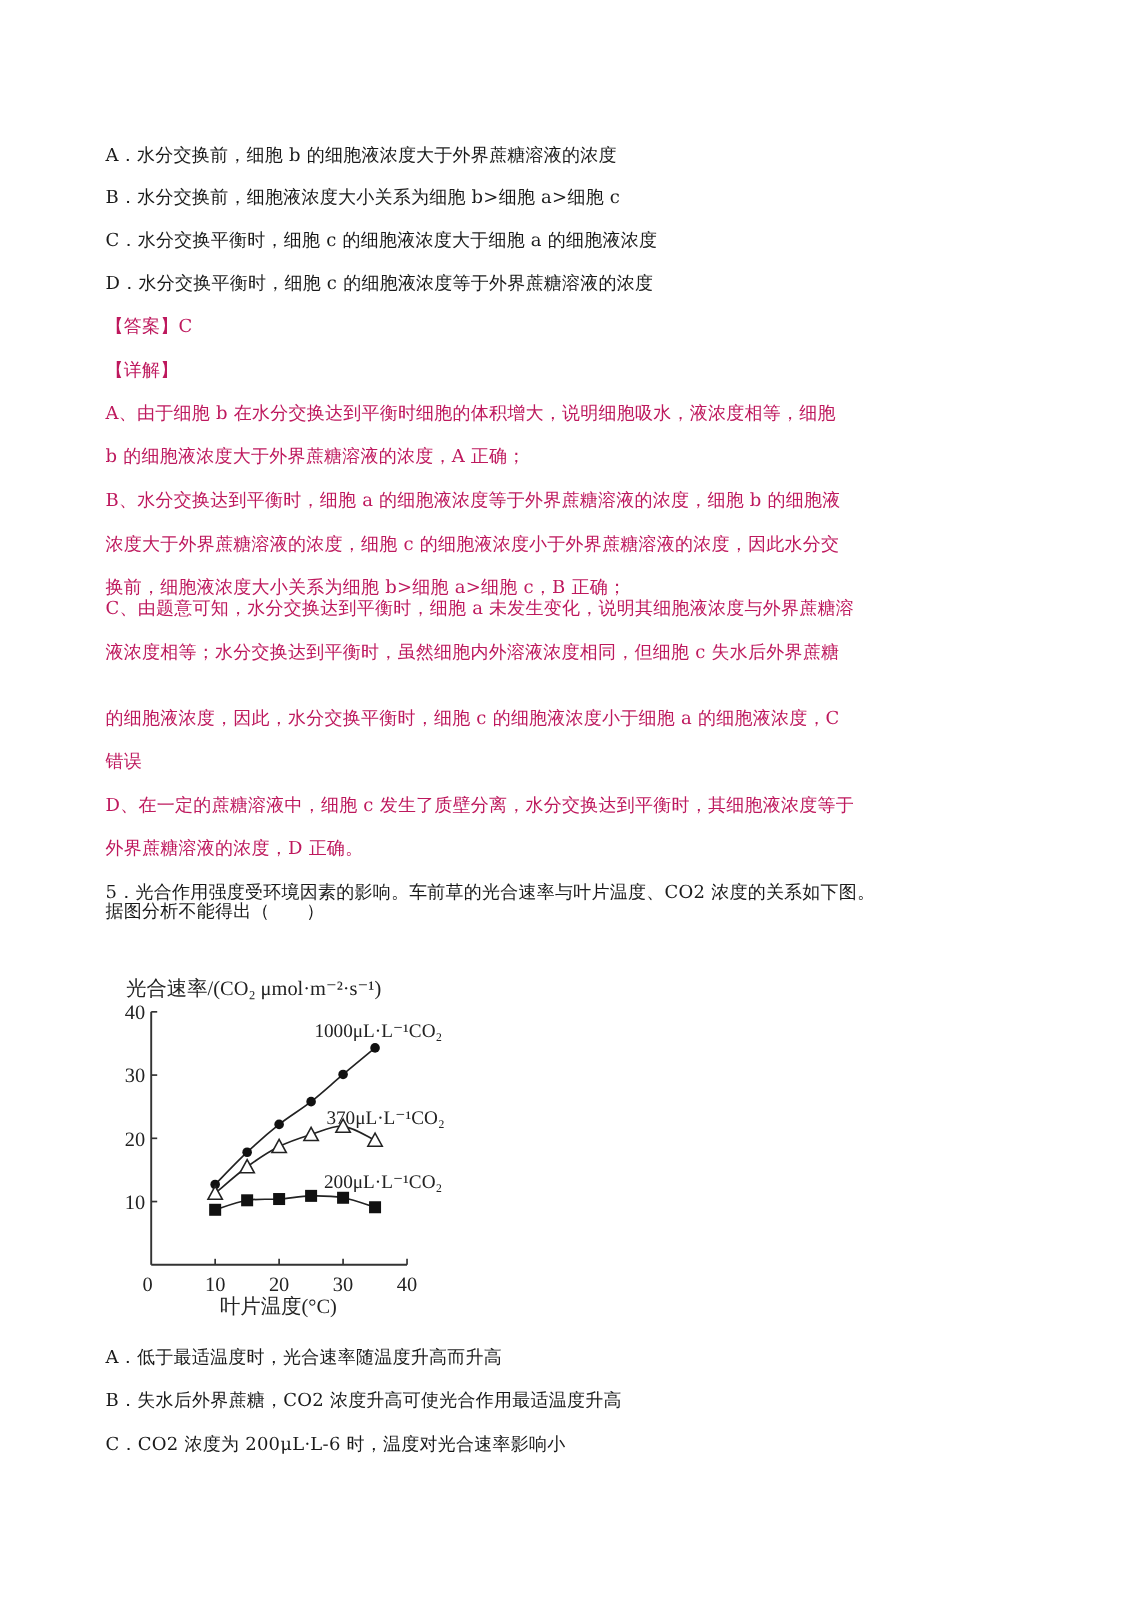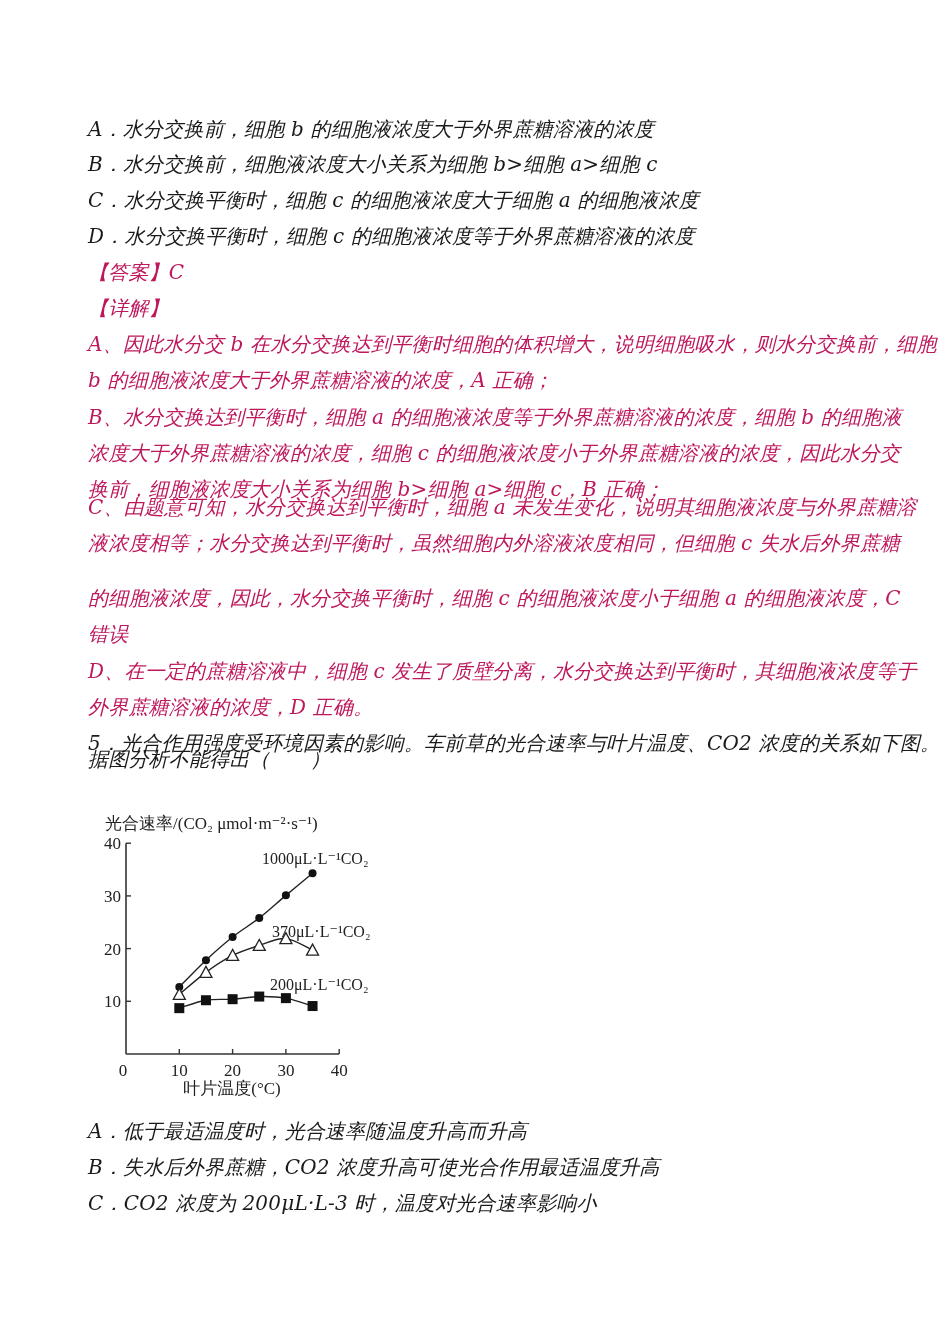--- a/index.html
+++ b/index.html
@@ -1,34 +1,34 @@
 <!DOCTYPE html>
 <html><head>
 <meta charset="utf-8">
 <style>
   html, body { margin: 0; padding: 0; background: #ffffff; }
   body { width: 950px; height: 1344px; position: relative; overflow: hidden;
          font-family: "DejaVu Serif", "Liberation Serif", serif; color: #1a1a1a; }
-  .line { position: absolute; left: 88px; font-size: 20px; line-height: 22px; white-space: nowrap; letter-spacing: 0.2px; font-style: italic; }
+  .line { position: absolute; left: 88px; font-size: 15px; line-height: 22px; white-space: nowrap; letter-spacing: 0.2px; }
   .red { color: #be185d; }
   .chart { position: absolute; left: 90px; top: 800px; width: 320px; height: 300px; }
   .chart svg text { font-family: "Liberation Serif", "DejaVu Serif", serif; fill: #222; }
 </style>
 </head>
 <body>
 
 <div class="line" style="top:118px">A．水分交换前，细胞 b 的细胞液浓度大于外界蔗糖溶液的浓度</div>
 <div class="line" style="top:153px">B．水分交换前，细胞液浓度大小关系为细胞 b&gt;细胞 a&gt;细胞 c</div>
 <div class="line" style="top:189px">C．水分交换平衡时，细胞 c 的细胞液浓度大于细胞 a 的细胞液浓度</div>
 <div class="line" style="top:225px">D．水分交换平衡时，细胞 c 的细胞液浓度等于外界蔗糖溶液的浓度</div>
 
 <div class="line red" style="top:261px">【答案】C</div>
 <div class="line red" style="top:297px">【详解】</div>
 
-<div class="line red" style="top:333px">A、因此水分交 b 在水分交换达到平衡时细胞的体积增大，说明细胞吸水，则水分交换前，细胞</div>
+<div class="line red" style="top:333px">A、由于细胞 b 在水分交换达到平衡时细胞的体积增大，说明细胞吸水，液浓度相等，细胞</div>
 <div class="line red" style="top:369px">b 的细胞液浓度大于外界蔗糖溶液的浓度，A 正确；</div>
 <div class="line red" style="top:406px"> B、水分交换达到平衡时，细胞 a 的细胞液浓度等于外界蔗糖溶液的浓度，细胞 b 的细胞液</div>
 <div class="line red" style="top:442px">浓度大于外界蔗糖溶液的浓度，细胞 c 的细胞液浓度小于外界蔗糖溶液的浓度，因此水分交</div>
 <div class="line red" style="top:478px">换前，细胞液浓度大小关系为细胞 b&gt;细胞 a&gt;细胞 c，B 正确；</div>
 <div class="line red" style="top:496px">C、由题意可知，水分交换达到平衡时，细胞 a 未发生变化，说明其细胞液浓度与外界蔗糖溶</div>
 <div class="line red" style="top:532px">液浓度相等；水分交换达到平衡时，虽然细胞内外溶液浓度相同，但细胞 c 失水后外界蔗糖</div>
 <div class="line red" style="top:587px">的细胞液浓度，因此，水分交换平衡时，细胞 c 的细胞液浓度小于细胞 a 的细胞液浓度，C</div>
 <div class="line red" style="top:623px">错误</div>
 <div class="line red" style="top:660px">D、在一定的蔗糖溶液中，细胞 c 发生了质壁分离，水分交换达到平衡时，其细胞液浓度等于</div>
 <div class="line red" style="top:696px">外界蔗糖溶液的浓度，D 正确。</div>
@@ -85,13 +85,13 @@
     <text id="ylabel" x="105" y="829" font-size="17">光合速率/(CO₂ μmol·m⁻²·s⁻¹)</text>
     <text id="xlabel" x="232" y="1094" font-size="17" text-anchor="middle">叶片温度(°C)</text>
     <text id="lbl0" x="262" y="864" font-size="16">1000μL·L⁻¹CO₂</text>
     <text id="lbl1" x="272" y="937" font-size="16">370μL·L⁻¹CO₂</text>
     <text id="lbl2" x="270" y="990" font-size="16">200μL·L⁻¹CO₂</text>
   </svg>
 </div>
 
 <div class="line" style="top:1120px">A．低于最适温度时，光合速率随温度升高而升高</div>
 <div class="line" style="top:1156px">B．失水后外界蔗糖，CO2 浓度升高可使光合作用最适温度升高</div>
-<div class="line" style="top:1192px">C．CO2 浓度为 200μL·L-3 时，温度对光合速率影响小</div>
+<div class="line" style="top:1192px">C．CO2 浓度为 200μL·L-6 时，温度对光合速率影响小</div>
 
 </body></html>

